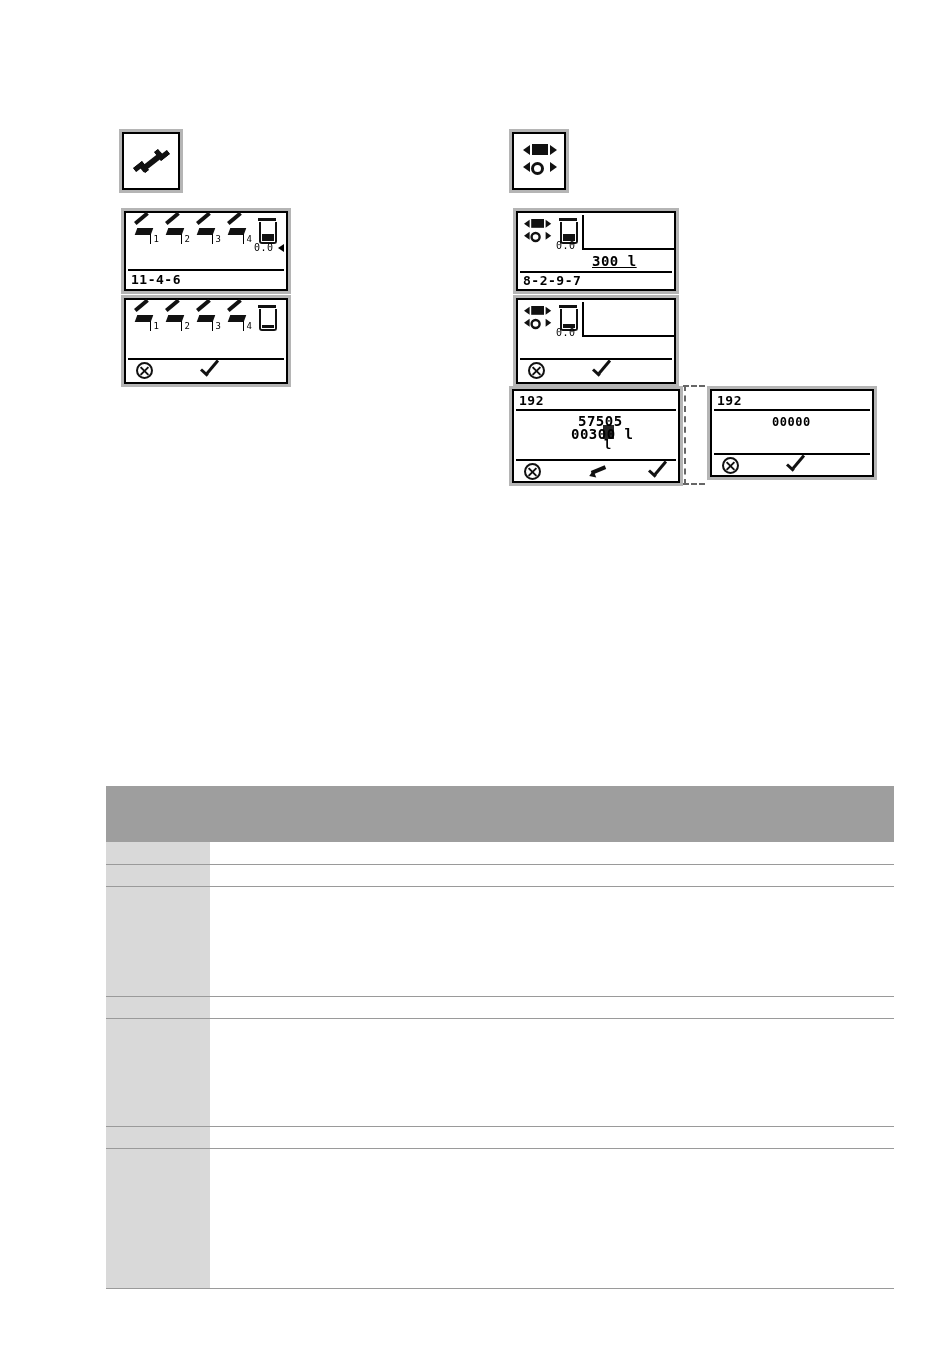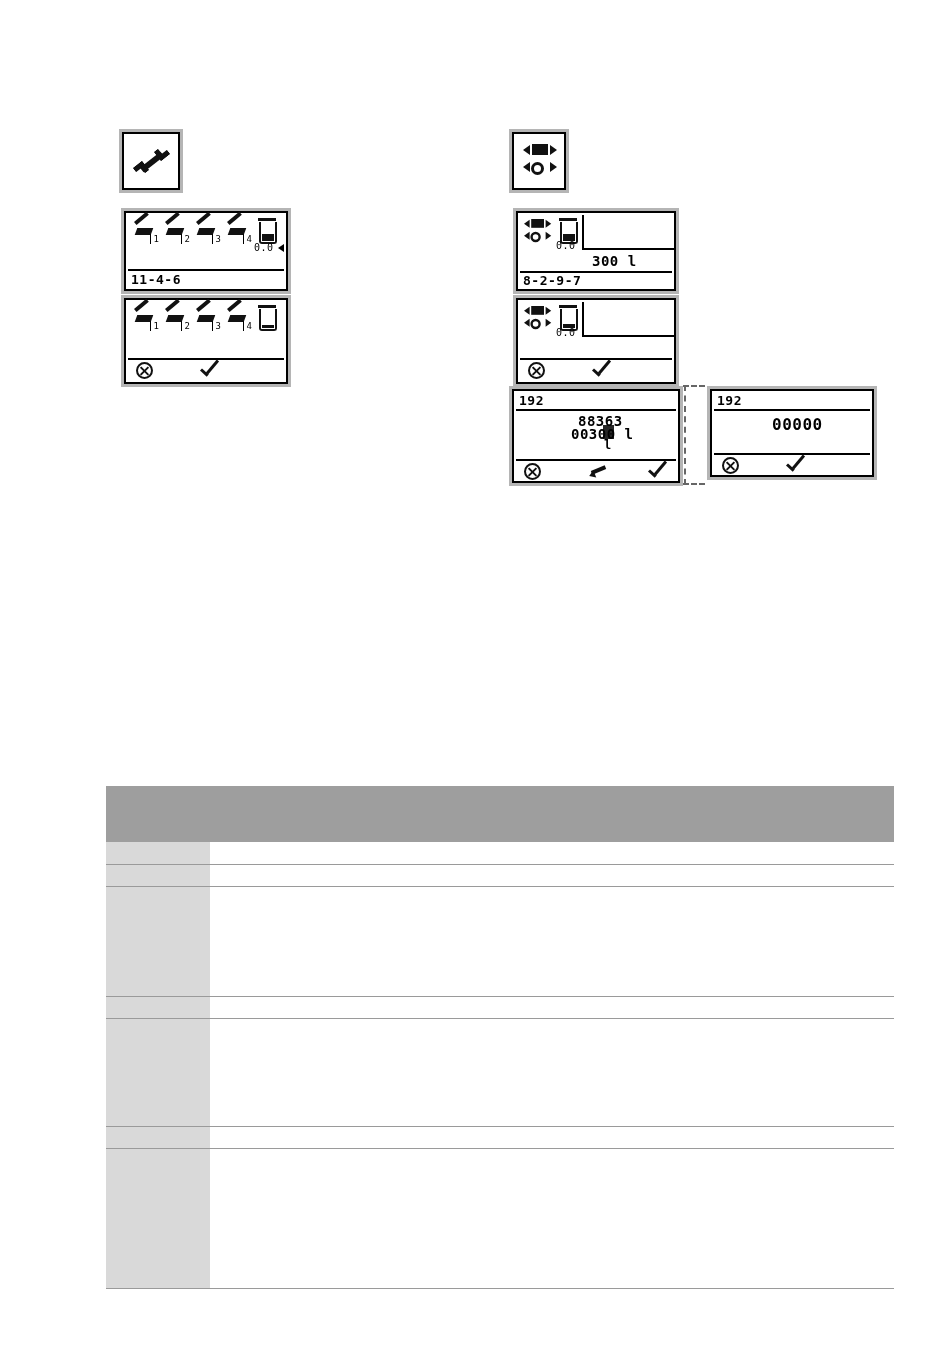--- a/index.html
+++ b/index.html
@@ -426,21 +426,21 @@
         <div class="arrowR"></div>
     </div>
   </div>
   <div class="tank" style="left:42px; top:9px;">
     <div class="fill"></div>
   </div>
   <div class="lbl" style="left:38px; top:27px; font-size:10px;">0.0</div>
   <div class="sep" style="left:64px; top:2px; width:2px; height:34px;"></div>
   <div class="sep" style="left:64px; top:35px; width:92px; height:2px;"></div>
 
-  <div class="lbl" style="left:74px; top:40px; font-size:14px; font-weight:bold;">300 l</div>
+  <div class="lbl" style="left:74px; top:40px; font-size:14px; font-weight:bold;text-decoration:underline;">300 l</div>
 
   <div class="sep" style="left:2px; top:58px; width:152px; height:2px;"></div>
   <div class="lbl" style="left:5px; top:60px; font-size:13px; font-weight:bold;">8-2-9-7</div>
 </div>
 
 <div class="panel" style="left:516px; top:298px; width:160px; height:86px;">
   <div class="transfer" style="left:6px; top:6px; width:26px; height:26px; transform:scale(0.8); transform-origin:left top;">
     <div class="row" style="top:0;">
       <div class="arrowL"></div>
         <div class="blk"></div>
@@ -461,21 +461,21 @@
 
   <div class="sep" style="left:2px; top:58px; width:152px; height:2px;"></div>
   <div class="cancel-icon" style="left:10px; top:62px;"></div>
   <div class="check-icon" style="left:75px; top:62px;"></div>
 </div>
 
 <div class="panel" style="left:512px; top:389px; width:168px; height:94px;">
   <div class="lbl" style="left:5px; top:2px; font-size:13px; font-weight:bold;">192</div>
   <div class="sep" style="left:2px; top:18px; width:160px; height:2px;"></div>
 
-  <div class="lbl" style="left:64px; top:22px; font-size:14px; font-weight:bold;">88363</div>
+  <div class="lbl" style="left:64px; top:22px; font-size:14px; font-weight:bold;">57505</div>
   <div class="lbl" style="left:57px; top:35px; font-size:14px; font-weight:bold;">00300 l</div>
   <div class="px" style="left:89px; top:34px; width:11px; height:14px; background:#000; opacity:0.85;"></div>
   <div class="lbl" style="left:90px; top:47px; font-size:12px; font-weight:bold;">l</div>
 
   <div class="sep" style="left:2px; top:68px; width:160px; height:2px;"></div>
   <div class="cancel-icon" style="left:10px; top:72px;"></div>
   <div class="pencil-icon" style="left:75px; top:72px;">
     <div class="shaft"></div>
       <div class="tip"></div>
   </div>
@@ -483,21 +483,21 @@
 </div>
 
 <div class="dashed" style="left:683px; top:385px; width:22px;"></div>
 <div class="dashed-v" style="left:684px; top:385px; height:100px;"></div>
 <div class="dashed" style="left:683px; top:483px; width:22px;"></div>
 
 <div class="panel" style="left:710px; top:389px; width:164px; height:88px;">
   <div class="lbl" style="left:5px; top:2px; font-size:13px; font-weight:bold;">192</div>
   <div class="sep" style="left:2px; top:18px; width:156px; height:2px;"></div>
 
-  <div class="lbl" style="left:60px; top:24px; font-size:16px; font-weight:bold;">00000</div>
+  <div class="lbl" style="left:60px; top:24px; font-size:12px; font-weight:bold;">00000</div>
 
   <div class="sep" style="left:2px; top:62px; width:156px; height:2px;"></div>
   <div class="cancel-icon" style="left:10px; top:66px;"></div>
   <div class="check-icon" style="left:75px; top:66px;"></div>
 </div>
 
 <table id="spec-table">
   <thead>
     <tr class="thead-row">
       <th colspan="2"></th>

